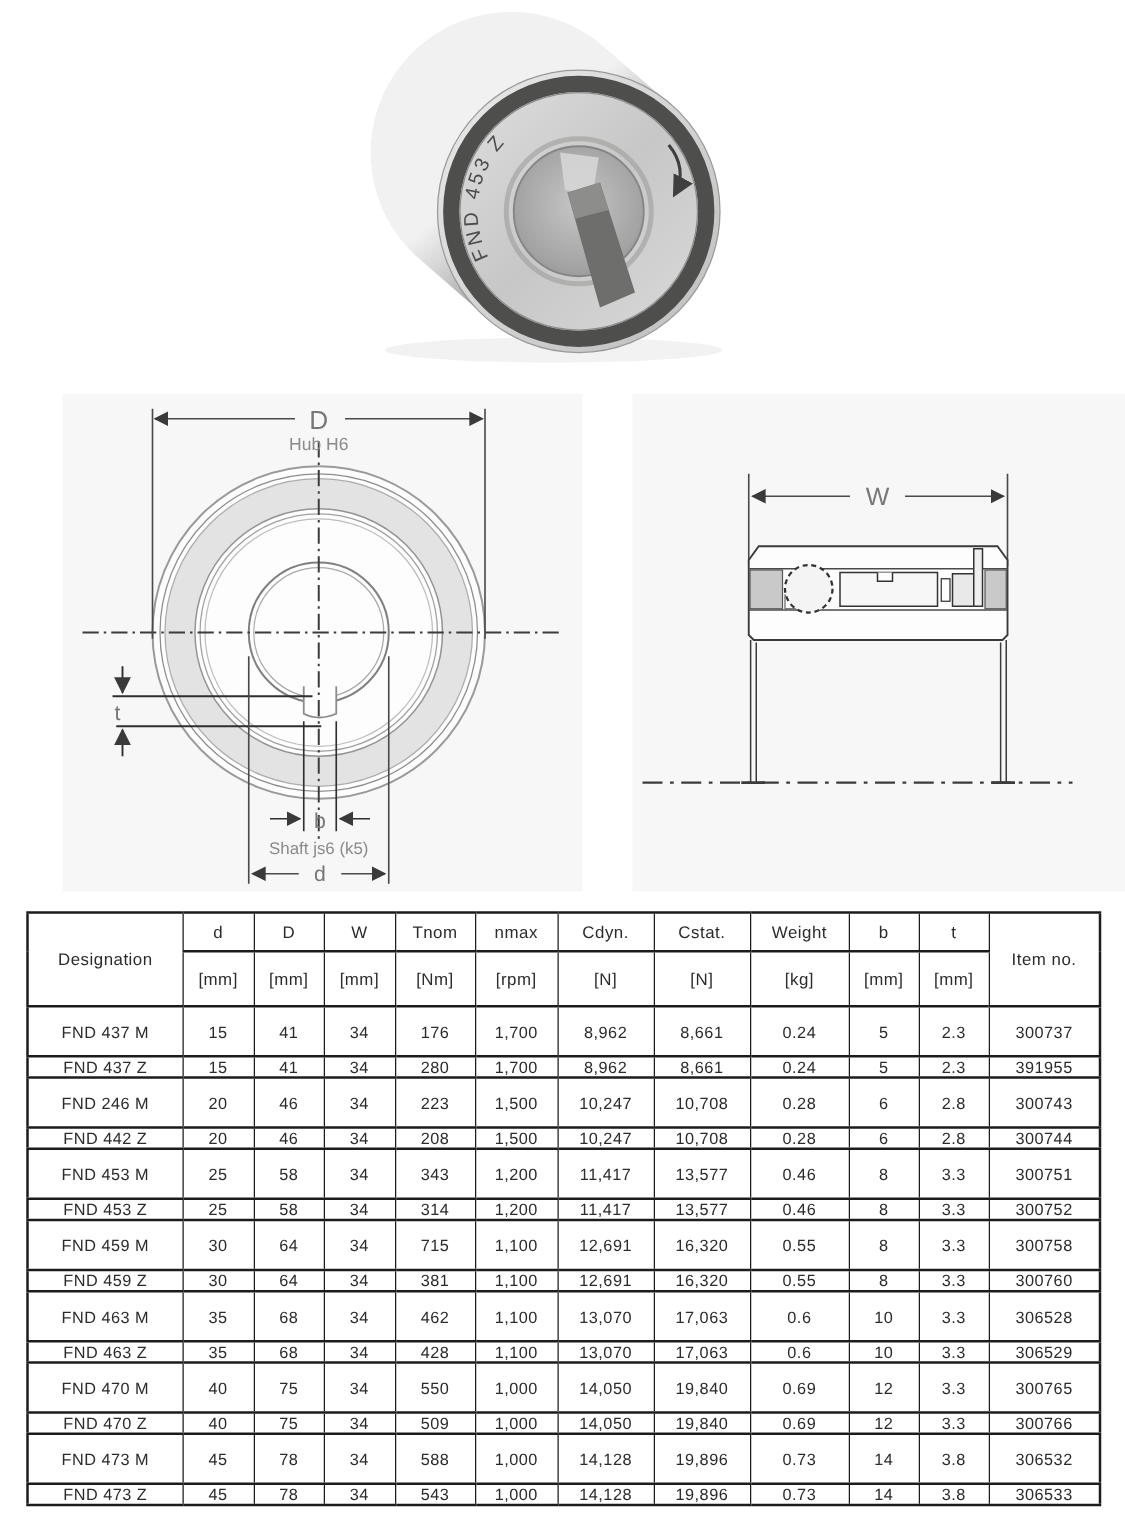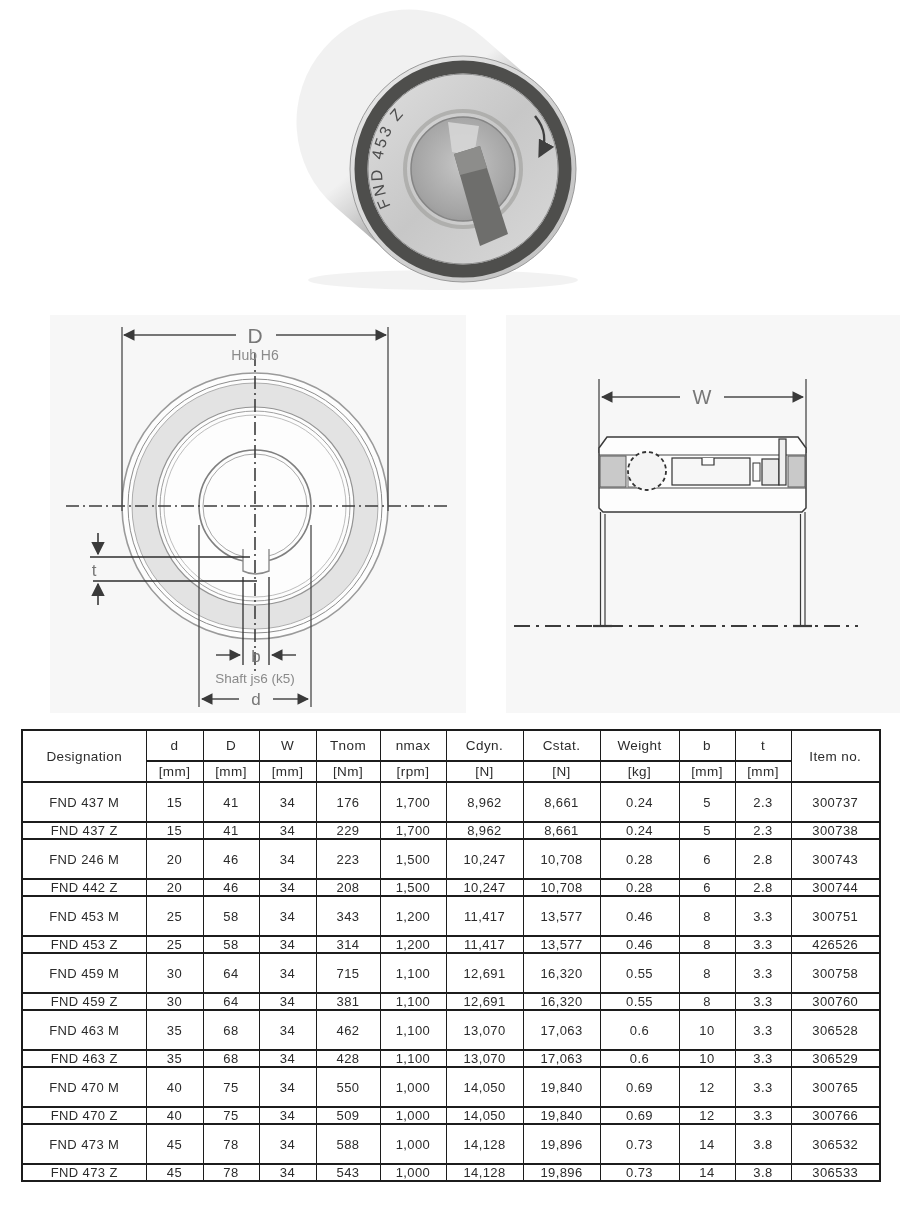--- a/index.html
+++ b/index.html
@@ -30,21 +30,21 @@
     font-size:13px;color:var(--txt);
   }
   table.spec th,table.spec td{
     border:1px solid var(--tbl-border);
     border-top-width:2px;border-bottom-width:2px;
     text-align:center;vertical-align:middle;padding:0;
     font-weight:normal;letter-spacing:0.4px;
   }
   table.spec{border:2px solid var(--tbl-border);}
   table.spec thead tr.hrow1{height:31px;}
-  table.spec thead tr.hrow2{height:21px;padding-left:29px;}
+  table.spec thead tr.hrow2{height:44px;padding-left:29px;}
   table.spec thead th{font-size:13.5px;}
   table.spec tbody tr.rm{height:40px;}
   table.spec tbody tr.rz{height:14px;padding-left:32px;}
 </style>
 </head>
 <body>
 
 <div class="photo-wrap">
   <svg viewBox="0 0 340 292">
     <defs>
@@ -263,28 +263,28 @@
         <td>0.24</td>
         <td>5</td>
         <td>2.3</td>
         <td>300737</td>
       </tr>
       <tr class="rz">
         <td>FND 437 Z</td>
         <td>15</td>
         <td>41</td>
         <td>34</td>
-        <td>229</td>
+        <td>280</td>
         <td>1,700</td>
         <td>8,962</td>
         <td>8,661</td>
         <td>0.24</td>
         <td>5</td>
         <td>2.3</td>
-        <td>300738</td>
+        <td>391955</td>
       </tr>
       <tr class="rm">
         <td>FND 246 M</td>
         <td>20</td>
         <td>46</td>
         <td>34</td>
         <td>223</td>
         <td>1,500</td>
         <td>10,247</td>
         <td>10,708</td>
@@ -326,21 +326,21 @@
         <td>25</td>
         <td>58</td>
         <td>34</td>
         <td>314</td>
         <td>1,200</td>
         <td>11,417</td>
         <td>13,577</td>
         <td>0.46</td>
         <td>8</td>
         <td>3.3</td>
-        <td>426526</td>
+        <td>300752</td>
       </tr>
       <tr class="rm">
         <td>FND 459 M</td>
         <td>30</td>
         <td>64</td>
         <td>34</td>
         <td>715</td>
         <td>1,100</td>
         <td>12,691</td>
         <td>16,320</td>

